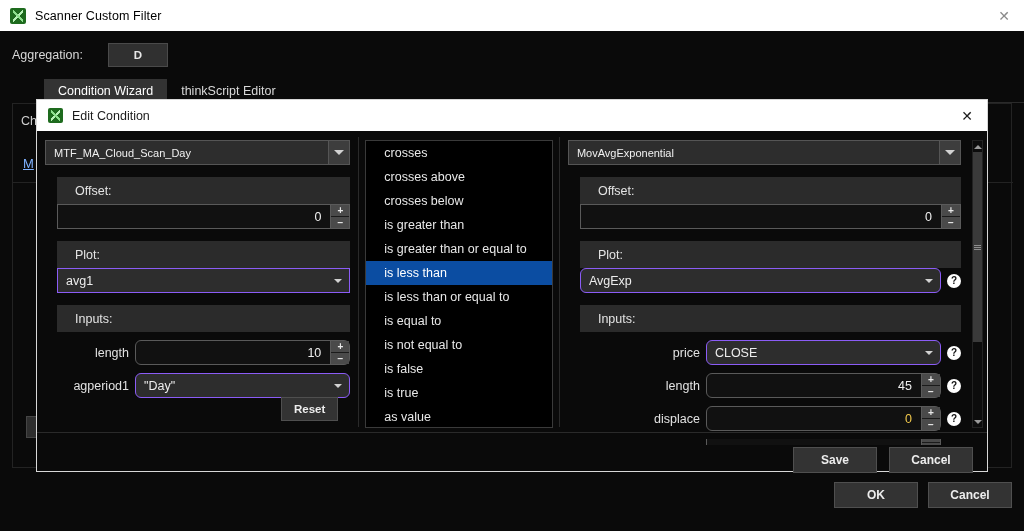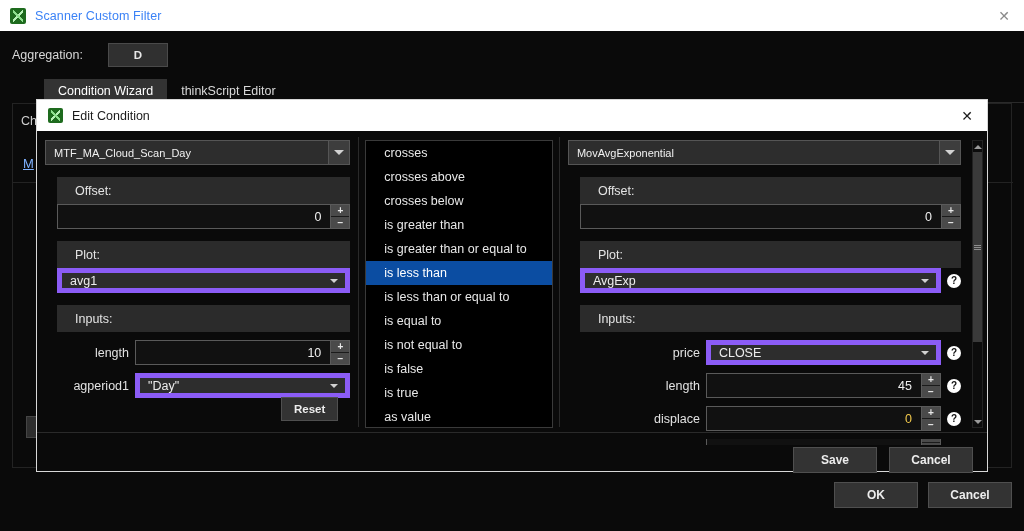--- a/index.html
+++ b/index.html
@@ -27,21 +27,21 @@
     position: relative; flex: none;
   }
   .win-titlebar .app-icon::before {
     content: "";
     position: absolute; left: 3px; top: 2px; width: 10px; height: 12px;
     background:
       linear-gradient(45deg, transparent 42%, #8ee08e 42%, #8ee08e 58%, transparent 58%),
       linear-gradient(-45deg, transparent 42%, #b6f0b6 42%, #b6f0b6 58%, transparent 58%);
   }
   .win-title {
-    font-size: 12.5px; color: #3b82f6; letter-spacing: .1px; text-align: center;
+    font-size: 12.5px; color: #000000; letter-spacing: .1px; text-align: center;
   }
   .win-close {
     position: absolute; right: 0; top: 0; width: 40px; height: 31px;
     display: flex; align-items: center; justify-content: center;
     color: #8a8a8a; font-size: 14px; line-height: 1;
   }
 
   .win-body {
     position: absolute; left: 0; top: 31px; width: 1024px; height: 500px;
     background: #0a0a0a;
@@ -190,34 +190,34 @@
     border-left: 1px solid #5a5a5a;
   }
   .spinner div {
     flex: 1; background: #4a4a4a; display: flex; align-items: center;
     justify-content: center; color: #e9e9e9; font-size: 10px; line-height: 1;
     font-weight: bold;
   }
   .spinner div:first-child { border-bottom: 1px solid #1b1b1b; }
 
   .dd-sub {
-    margin-left: 12px; height: 25px; background: #2d2d2d; border: 5px solid #8b5cf6;
+    margin-left: 12px; height: 25px; background: #2d2d2d; border: 1px solid #8b5cf6;
     display: flex; align-items: center;
   }
   .dd-sub .txt { flex: 1; padding-left: 8px; font-size: 12.5px; color: #ededed; }
   .dd-sub .ar { width: 22px; display: flex; align-items: center; justify-content: center; }
 
   .input-row {
     margin-top: 8px; display: flex; align-items: center; gap: 6px;
   }
   .input-row .lbl {
     font-size: 12.5px; color: #e2e2e2; text-align: right; flex: none;
   }
   .input-row .ctl { flex: 1; }
-  .input-row .num-field, .input-row .dd-sub { margin-left: 0; }
+  .input-row .num-field, .input-row .dd-sub { margin-left: 0; border-radius: 6px; }
 
   .help-icon {
     width: 14px; height: 14px; border-radius: 50%;
     background: #ffffff; color: #111; font-size: 10px; font-weight: bold;
     display: flex; align-items: center; justify-content: center;
     flex: none; line-height: 1;
   }
   .help-spacer { width: 14px; flex: none; }
 
   .reset-wrap {

